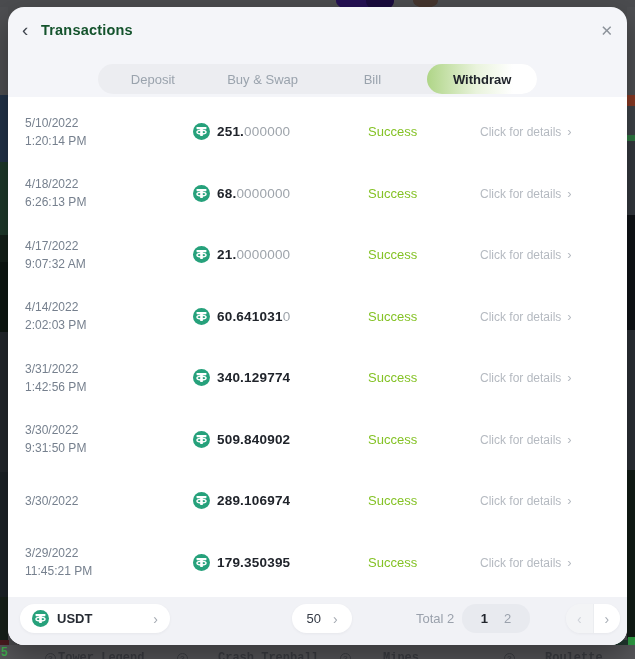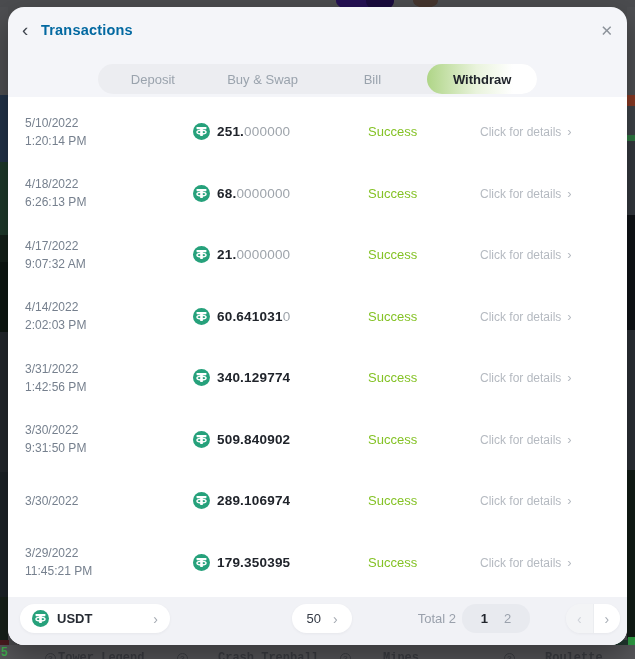--- a/index.html
+++ b/index.html
@@ -26,21 +26,21 @@
   div.game-item:nth-of-type(3){left:340px;gap:32px;}
   div.game-item:nth-of-type(4){left:504px;gap:30px;}
   .q{width:11px;height:11px;border:1.5px solid #3d3f44;border-radius:50%;color:#3d3f44;font-size:8px;
      font-weight:700;display:flex;align-items:center;justify-content:center;box-sizing:border-box;}
   .glabel{font-size:12px;font-weight:600;color:#3b3d42;white-space:nowrap;line-height:14px;}
   
   .modal{position:absolute;left:8px;top:7px;width:619px;height:638px;background:#f4f5f9;border-radius:16px;
          overflow:hidden;z-index:2;box-shadow:0 12px 30px rgba(0,0,0,.35);}
   .modal-header{position:relative;height:50px;}
   .back{position:absolute;left:14px;top:12px;font-size:19px;color:#3f454e;cursor:pointer;line-height:22px;}
-  .title{position:absolute;left:33px;top:15px;margin:0;font-size:14.5px;font-weight:700;color:#0369a1;letter-spacing:.2px;}
+  .title{position:absolute;left:33px;top:15px;margin:0;font-size:14.5px;font-weight:700;color:#14532d;letter-spacing:.2px;}
   .close{position:absolute;right:14px;top:15px;font-size:15px;color:#8d939b;cursor:pointer;}
   .tabs{position:absolute;left:90px;top:57px;width:439px;height:30px;border-radius:15px;background:#ecedf1;
         display:flex;}
   .tab{flex:1;display:flex;align-items:center;justify-content:center;font-size:13px;color:#9aa3ad;
        border-radius:15px;cursor:pointer;}
   .tab.active{background:linear-gradient(90deg,var(--tab-green) 0%,#e9f3dc 45%,#ffffff 78%);
        color:#20242b;font-weight:700;}
   .list{position:absolute;left:0;top:90px;width:619px;height:500px;background:#fff;padding-top:4px;box-sizing:border-box;}
   .row{height:61.5px;display:flex;align-items:center;padding:0 18px 0 17px;}
   .col-date{width:168px;font-size:12px;color:#76808e;line-height:18px;}
@@ -54,21 +54,21 @@
   .col-details .chev{margin-left:6px;font-size:13px;}
   
   .footer{position:absolute;left:0;top:590px;width:619px;height:48px;background:#f1f2f6;}
   .pill{position:absolute;top:7px;height:29px;background:#fff;border-radius:15px;display:flex;align-items:center;
         box-shadow:0 1px 3px rgba(40,45,60,.05);cursor:pointer;box-sizing:border-box;}
   .usdt-pill{left:12px;width:150px;padding:0 12px;gap:8px;}
   .usdt-label{font-size:13px;font-weight:600;color:#262b33;flex:1;}
   .pill .chev{color:#a4aab2;font-size:14px;}
   .size-pill{left:284px;width:60px;justify-content:center;gap:12px;}
   .size-label{font-size:13px;color:#343a45;}
-  .total{position:absolute;left:388px;top:14px;width:60px;text-align:right;font-size:13px;color:#9aa1ac;}
+  .total{position:absolute;left:408px;top:14px;width:60px;text-align:left;font-size:13px;color:#9aa1ac;}
   .pager{position:absolute;left:454px;top:7px;width:68px;height:29px;border-radius:14px;background:#e8eaef;
          display:flex;align-items:center;justify-content:center;gap:16px;}
   .page{font-size:13px;color:#9aa1ac;cursor:pointer;}
   .page.current{color:#21252c;font-weight:700;}
   .nav-pill{position:absolute;left:558px;top:7px;width:54px;height:29px;border-radius:15px;overflow:hidden;
             display:flex;box-shadow:0 1px 3px rgba(40,45,60,.05);}
   .nav-btn{flex:1;display:flex;align-items:center;justify-content:center;font-size:14px;cursor:pointer;}
   .nav-prev{background:#f3f4f6;color:#ced2d8;border-right:1px solid #ebedf0;}
   .nav-next{background:#fff;color:#a7adb5;}
 </style>

